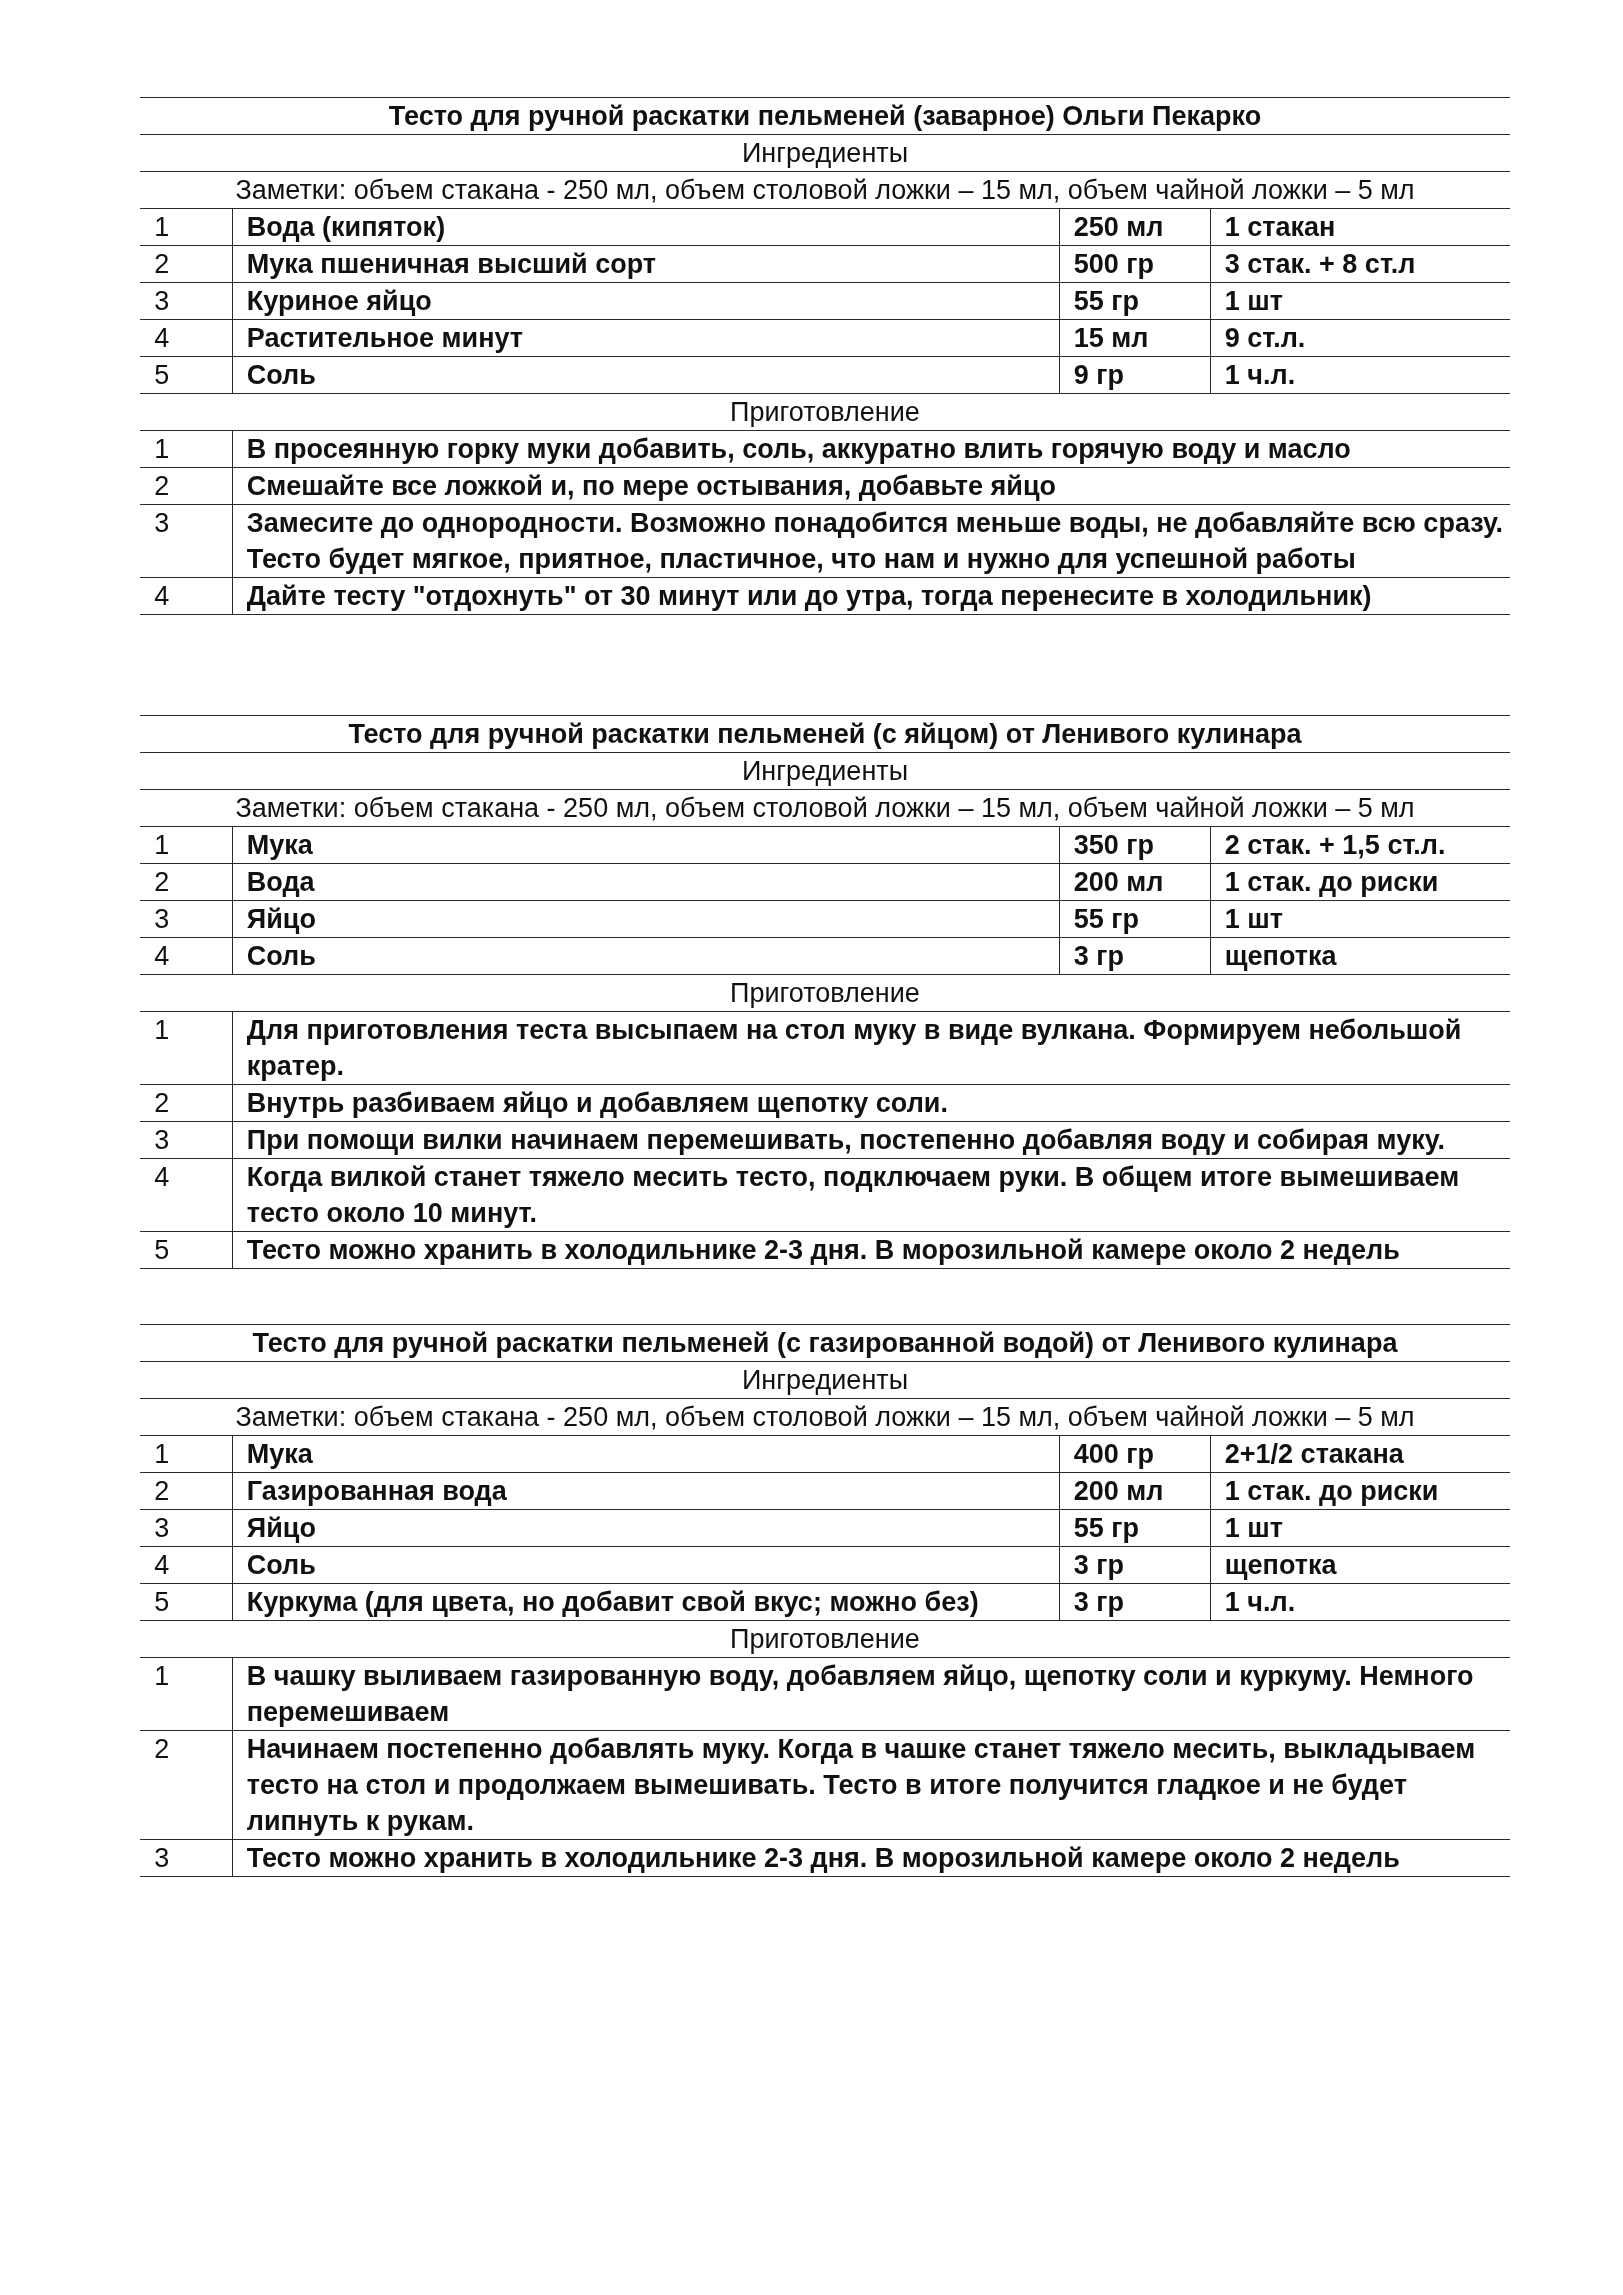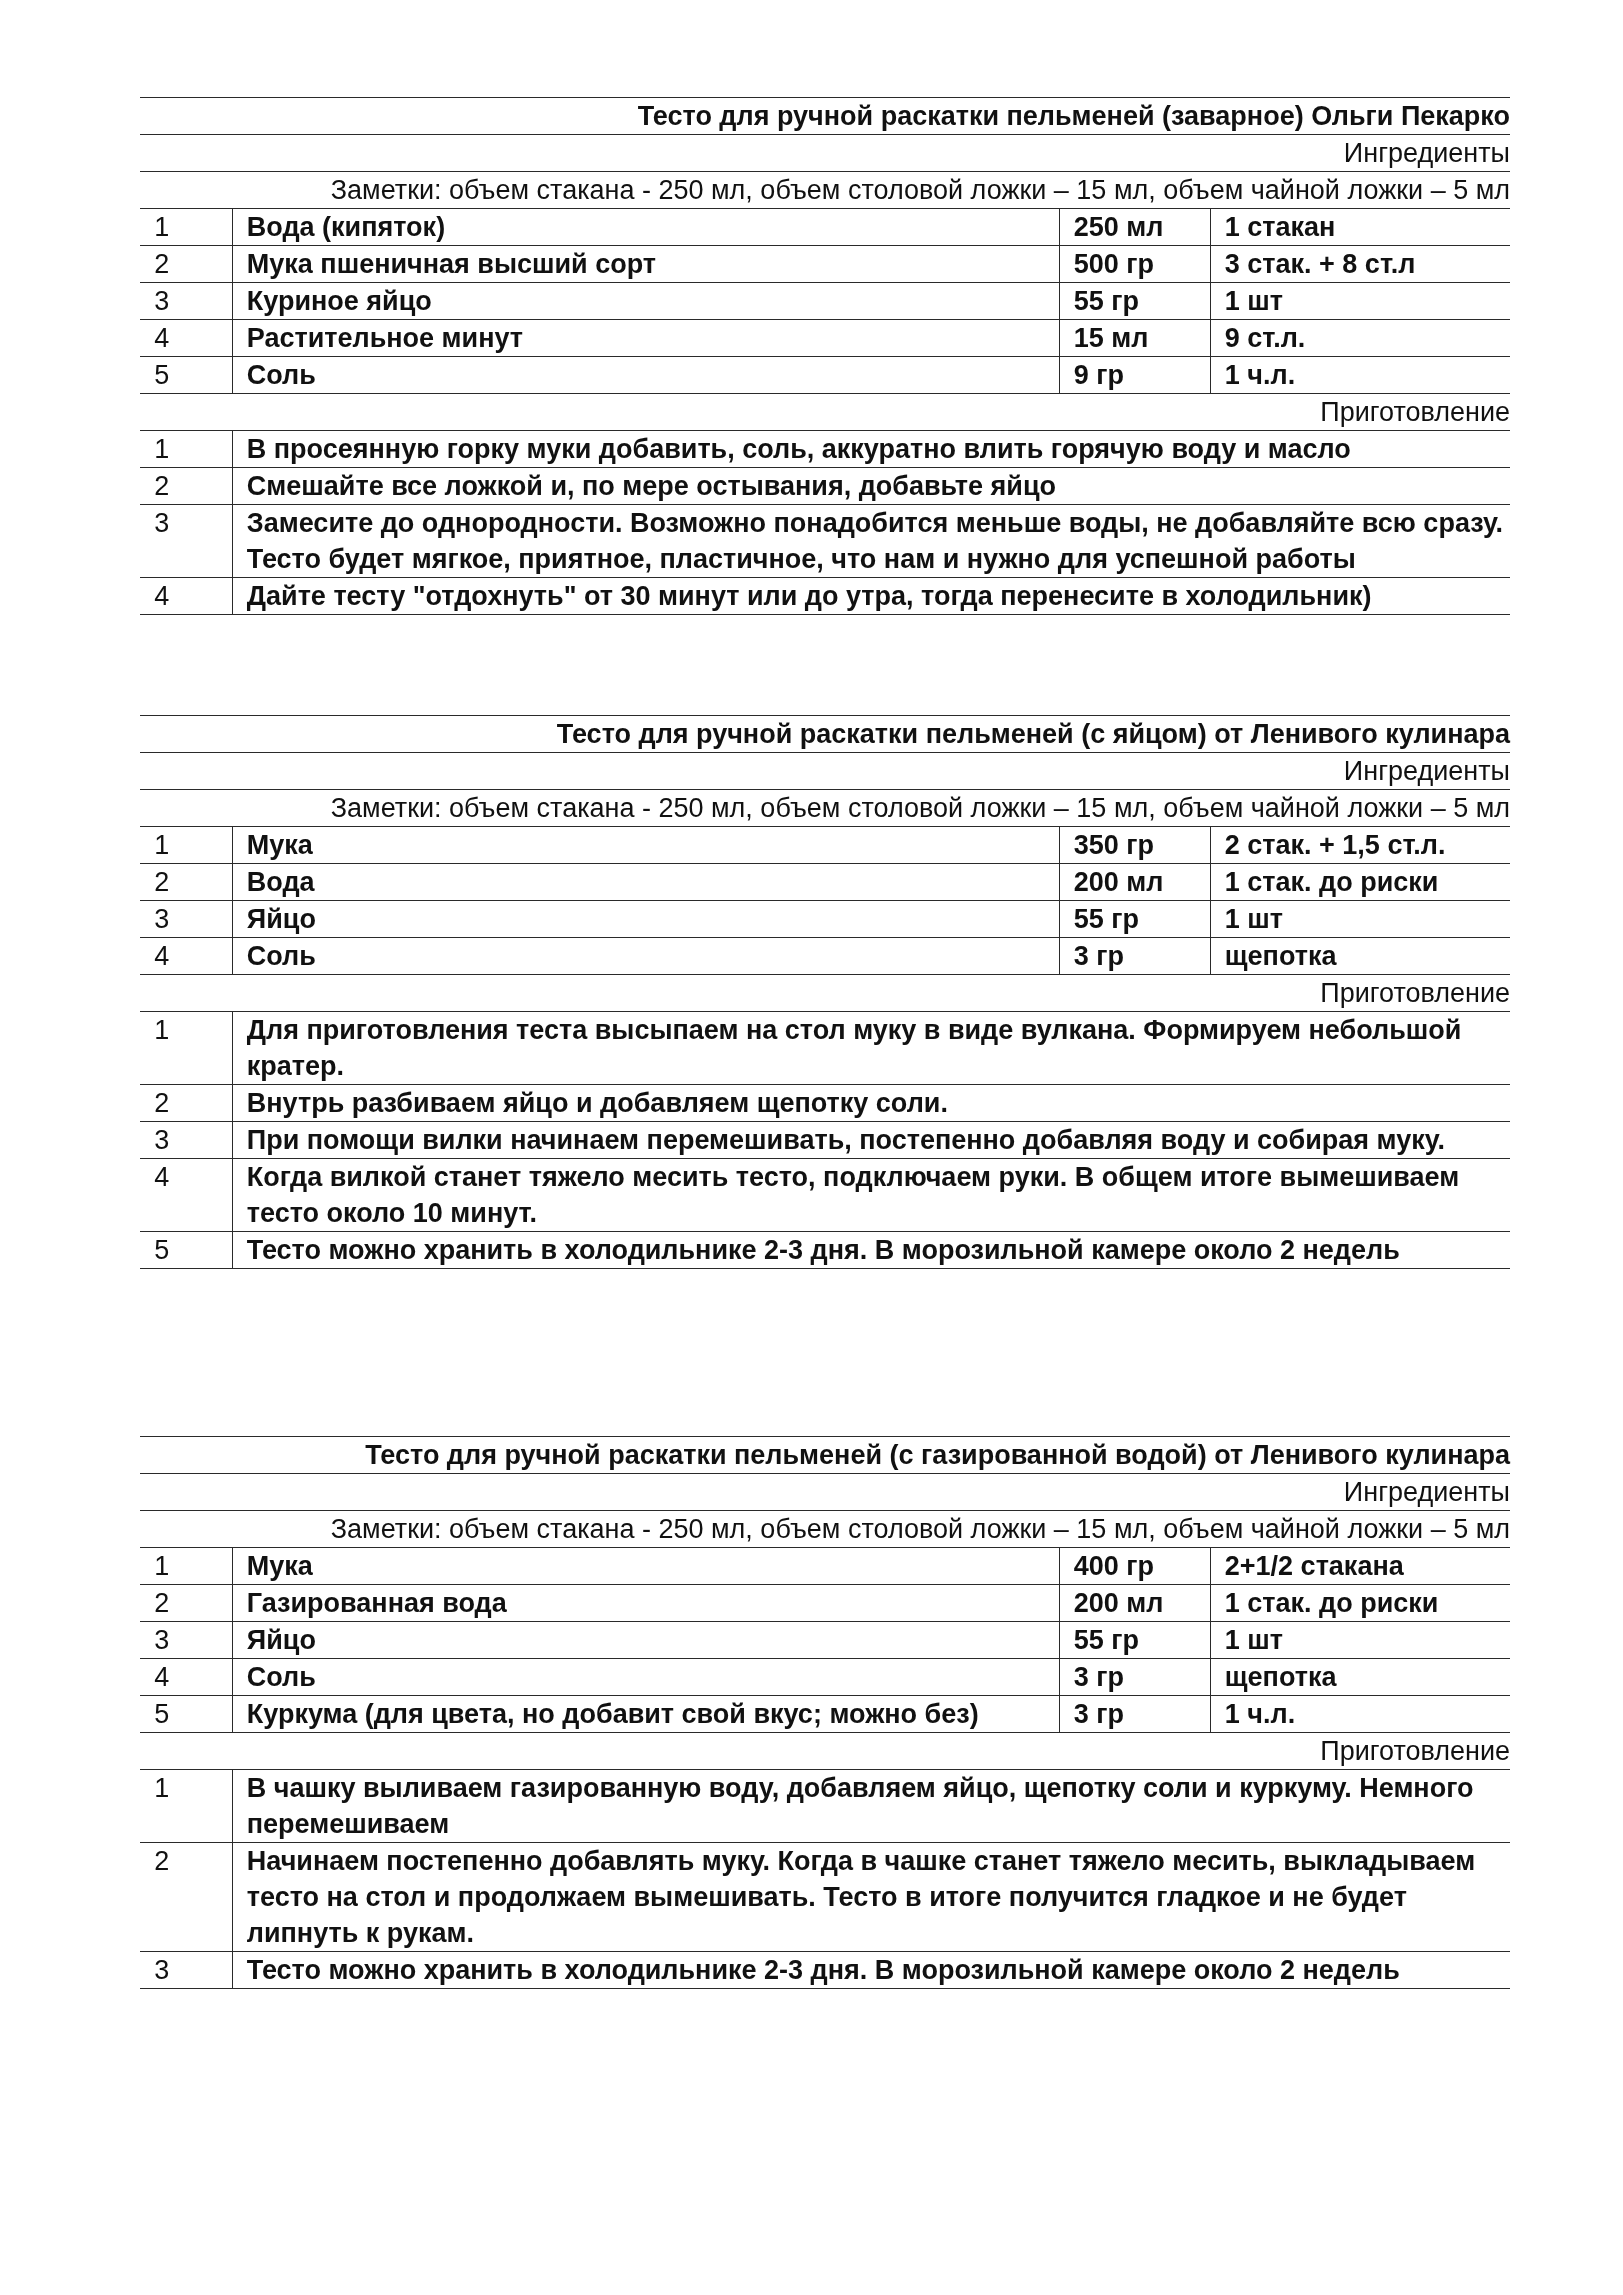--- a/index.html
+++ b/index.html
@@ -9,25 +9,25 @@
     color: #111111;
   }
   .recipe {
     position: absolute; left: 140px; width: 1370px;
     border-collapse: collapse; table-layout: fixed;
     font-size: 27px; line-height: 36px;
   }
   .recipe td { border-top: 1.6px solid #2a2a2a; border-bottom: 1.6px solid #2a2a2a; padding: 0 0 0 14.3px; vertical-align: top; }
   .recipe tr:first-child td { border-top: 1.6px solid #2a2a2a; }
   .recipe td.vl { border-left: 1.6px solid #2a2a2a; font-weight: bold; }
-  .recipe td.center { text-align: right; padding: 0; }
+  .recipe td.center { text-align: center; padding: 0; }
   .recipe td.title { font-weight: bold; }
   #t1 { top: 97px; }
   #t2 { top: 715px; }
-  #t3 { top: 1436px; }
+  #t3 { top: 1324px; }
   col.c1 { width: 92px; }
   col.c2 { width: 827px; }
   col.c3 { width: 151px; }
   col.c4 { width: 300px; }
 </style>
 </head>
 <body>
 
 <table class="recipe" id="t1">
   <colgroup>

